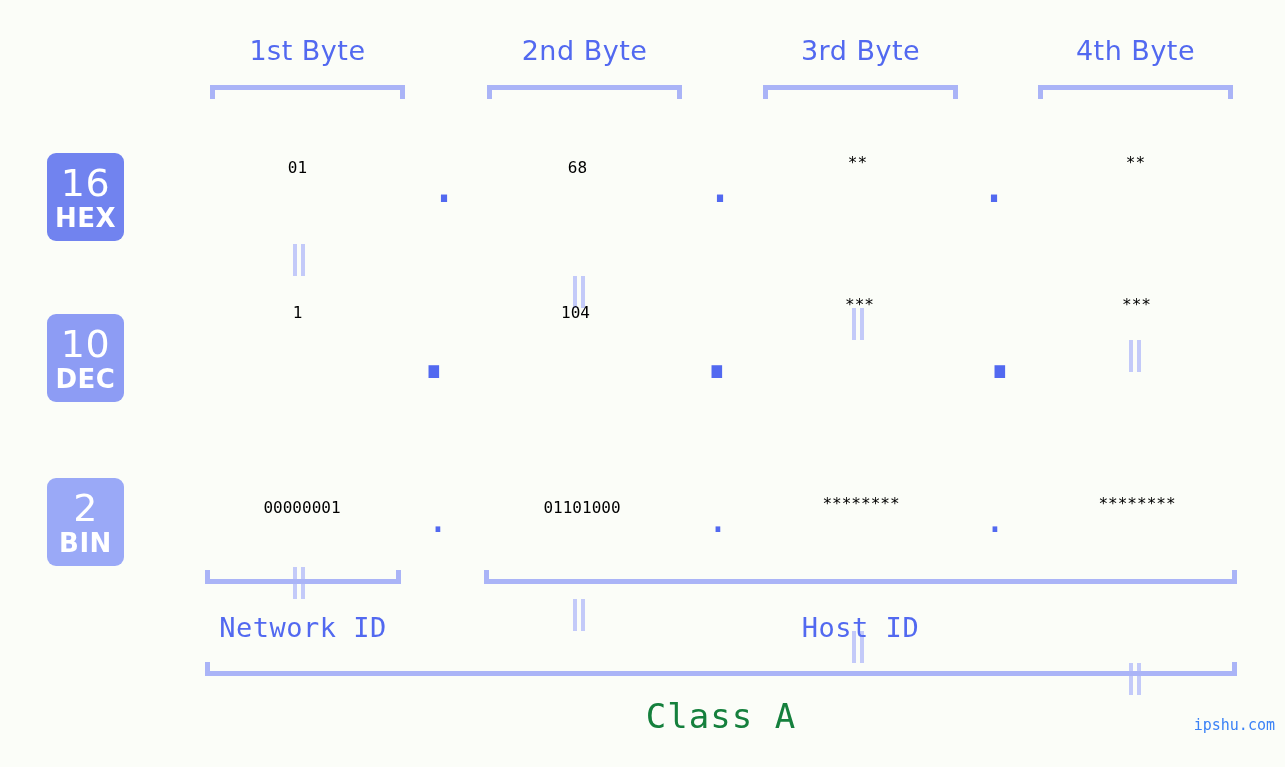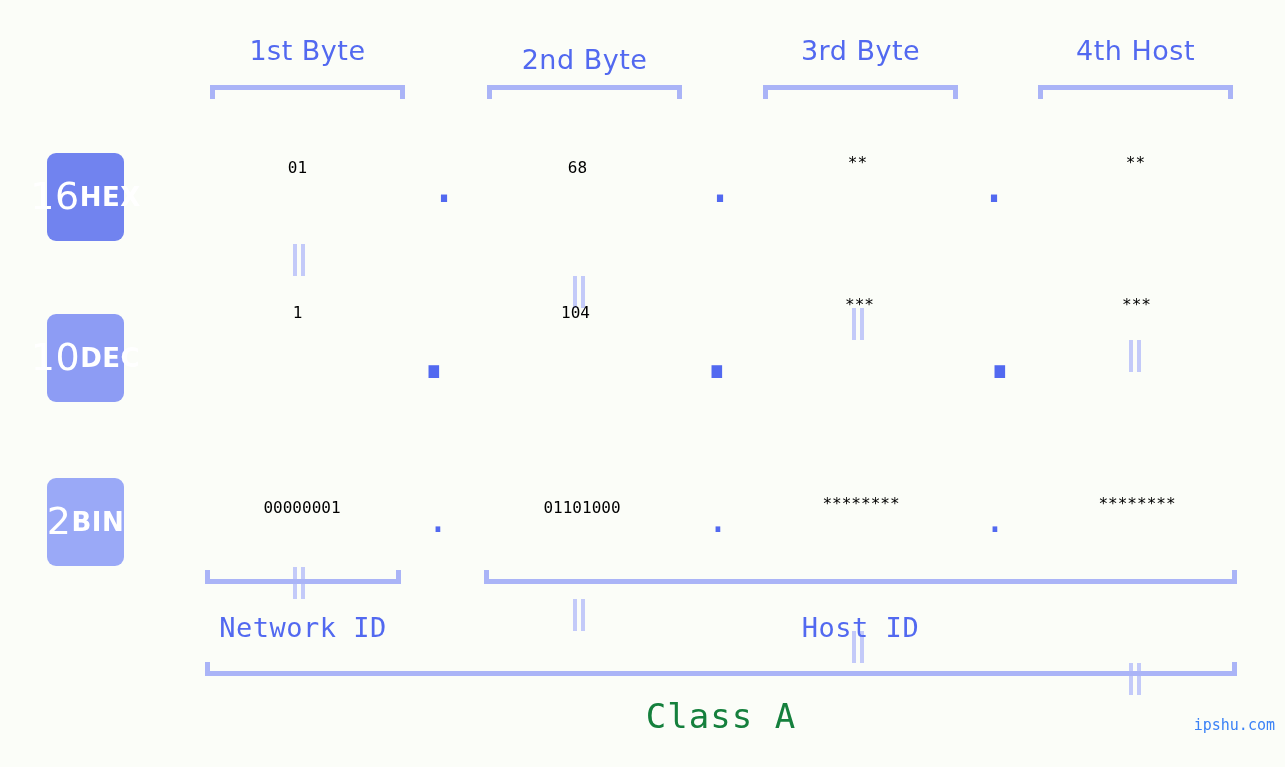--- a/index.html
+++ b/index.html
@@ -54,20 +54,21 @@
     box-sizing: border-box;
   }
 
   
   .badge {
     width: 77px;
     height: 88px;
     border-radius: 9px;
     color: #ffffff;
     display: flex;
+    flex-direction: column;
     align-items: center;
     justify-content: center;
     box-sizing: border-box;
     line-height: 1;
   }
   .badge .num {
     font-size: 38px;
     font-weight: 400;
     letter-spacing: 0.5px;
     margin-bottom: 3px;
@@ -142,23 +143,23 @@
     white-space: nowrap;
     text-align: right;
   }
 </style>
 </head>
 <body>
 
 <div id="stage">
 
   <div class="abs byte-label" style="left:210px; top:35px; width:195px;">1st Byte</div>
-  <div class="abs byte-label" style="left:487px; top:35px; width:195px;margin-top:9px;">2nd Byte</div>
+  <div class="abs byte-label" style="left:487px; top:35px; width:195px;">2nd Byte</div>
   <div class="abs byte-label" style="left:763px; top:35px; width:195px;">3rd Byte</div>
-  <div class="abs byte-label" style="left:1038px; top:35px; width:195px;">4th Host</div>
+  <div class="abs byte-label" style="left:1038px; top:35px; width:195px;">4th Byte</div>
 
   <div class="abs bracket-down" style="left:210px; top:85px; width:195px;"></div>
   <div class="abs bracket-down" style="left:487px; top:85px; width:195px;"></div>
   <div class="abs bracket-down" style="left:763px; top:85px; width:195px;"></div>
   <div class="abs bracket-down" style="left:1038px; top:85px; width:195px;"></div>
 
   <div class="abs badge badge-hex" style="left:47px; top:153px;">
     <span class="num">16</span>
     <span class="abbr">HEX</span>
   </div>

